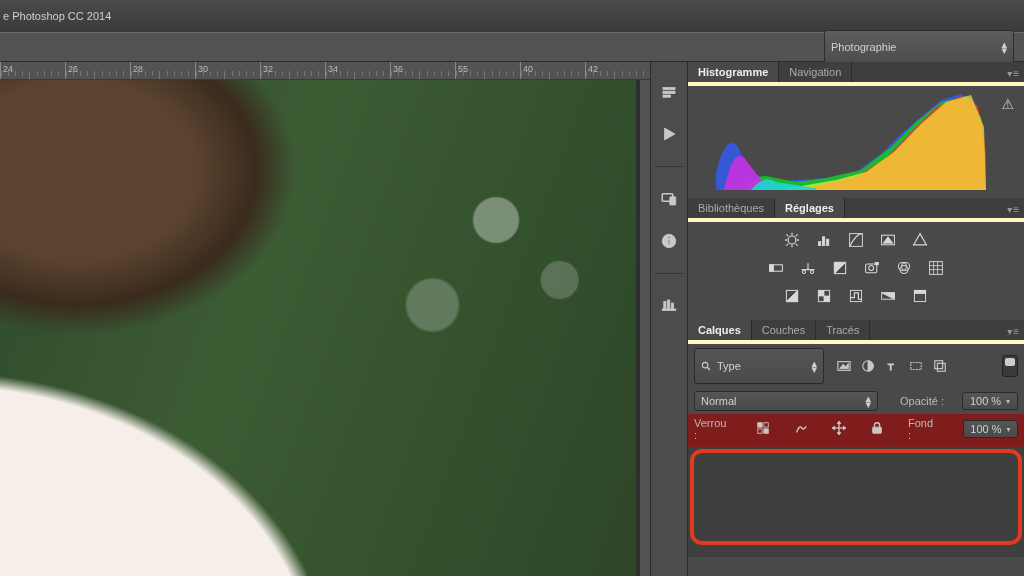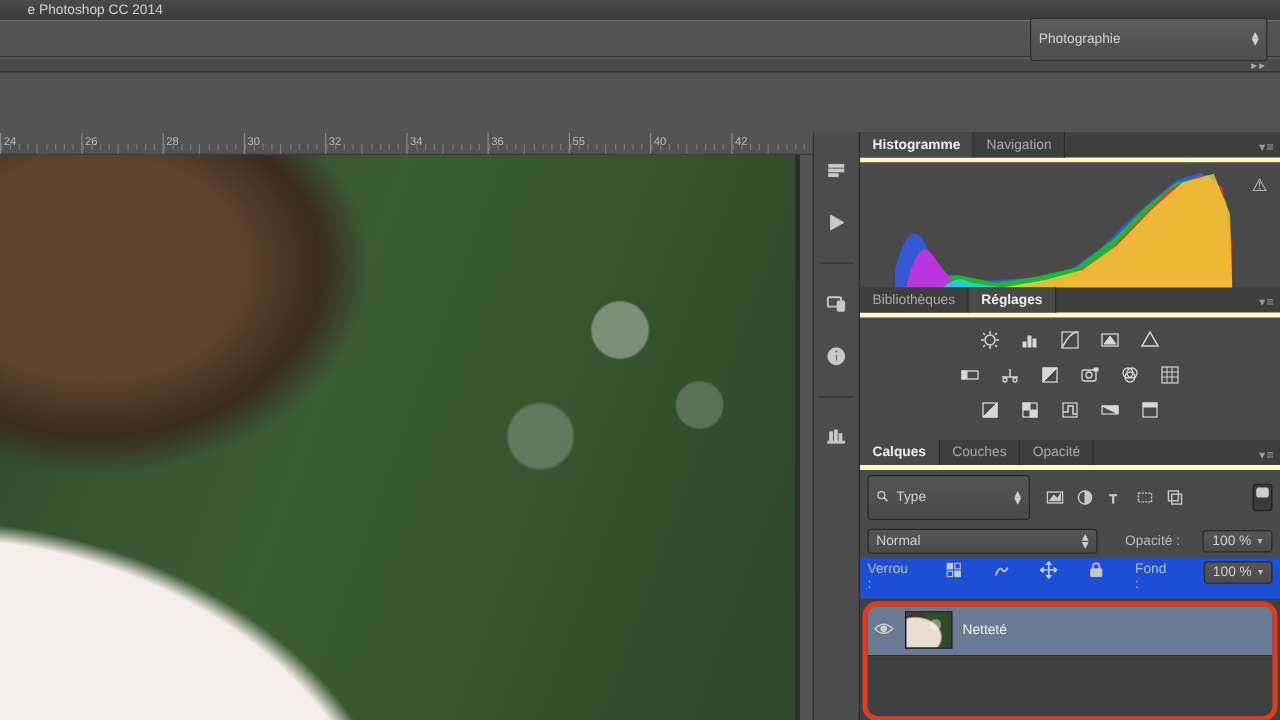--- a/index.html
+++ b/index.html
@@ -1,24 +1,24 @@
 <!DOCTYPE html>
 <html><head>
 <meta charset="utf-8">
 <style>
   * { margin: 0; padding: 0; box-sizing: border-box; font-family: "Lucida Grande", "Segoe UI", Arial, sans-serif; font-size: 11px; color: #d0d0d0; user-select: none; }
   body { background: #535353; width: 1024px; height: 576px; overflow: hidden; position: relative; }
 
-  .titlebar { height: 16px; background: linear-gradient(#4a4a4a,#3b3b3b); padding-left: 22px; display: flex; align-items: center; color: #e8e8e8; font-size: 12px; }
+  .titlebar { height: 32px; background: linear-gradient(#4a4a4a,#3b3b3b); padding-left: 3px; display: flex; align-items: center; color: #e8e8e8; font-size: 12px; }
   .topstrip { height: 30px; background: #535353; border-top: 1px solid #6b6b6b; border-bottom: 1px solid #2c2c2c; display:flex; justify-content:flex-end; align-items:center; padding-right:10px; gap:6px;}
   .ws-select { width: 190px; height: 35px; background: linear-gradient(#5d5d5d,#4c4c4c); border:1px solid #2d2d2d; border-radius: 3px; display:flex; align-items:center; padding:16px 6px; justify-content:space-between;}
   .ws-select .arrows { font-size:8px; line-height:6px; display:flex; flex-direction:column; color:#bbb;}
   .collapse-strip { height:12px; background:#494949; border-top:1px solid #636363; border-bottom:1px solid #2a2a2a; text-align:right; padding-right:10px; font-size:9px; color:#aaa; letter-spacing:2px;}
 
-  .workarea { position: absolute; top: 62px; left: 0; right: 0; bottom: 0; display: flex; margin-top: 44px; }
+  .workarea { position: absolute; top: 62px; left: 0; right: 0; bottom: 0; display: flex; }
   .canvas-zone { width: 650px; background: #535353; position: relative; overflow:hidden;}
   .ruler { position:absolute; top:0; left:0; right:0; height:18px; background:#535353; border-bottom:1px solid #3b3b3b; display:flex;}
   .ruler-seg { flex:1; position:relative; border-left:1px solid #888;}
   .ruler-seg .tick { position:absolute; top:2px; left:2px; font-size:9px; color:#bbb;}
   .ruler-seg .minors { position:absolute; bottom:0; left:0; right:0; height:8px; display:flex;}
   .ruler-seg .minors span { flex:1; border-left:1px solid #777; height:5px;}
   .ruler-seg .minors span:nth-child(5){height:8px;}
 
   .photo { position:absolute; top:18px; left:0; width:640px; height:500px; background:
     radial-gradient(circle at 78% 28%, rgba(255,255,255,.35) 0 22px, transparent 24px),
@@ -60,21 +60,21 @@
   .toggle-pill { width:16px; height:22px; background:#3a3a3a; border:1px solid #222; border-radius:3px; margin-left:auto; position:relative;}
   .toggle-pill::after{content:""; position:absolute; top:2px; left:2px; right:2px; height:8px; background:#ccc; border-radius:2px;}
 
   .blend-row { background:#494949; padding:3px 6px; display:flex; align-items:center; gap:18px;}
   .blend-select { flex:0 0 184px; height:20px; background:linear-gradient(#555,#4a4a4a); border:1px solid #2a2a2a; border-radius:3px; display:flex; align-items:center; justify-content:space-between; padding:0 6px;}
   .blend-select .arrows { font-size:8px; line-height:6px; display:flex; flex-direction:column; color:#bbb;}
   .opac-label { color:#bbb; margin-left:auto;}
   .opac-box { width:56px; height:18px; background:linear-gradient(#555,#4a4a4a); border:1px solid #2a2a2a; border-radius:3px; display:flex; align-items:center; justify-content:center; gap:2px;}
   .opac-box::after{content:"▾"; font-size:8px; color:#bbb; margin-left:3px;}
 
-  .lock-row { background:#1d4ed8; padding:3px 6px 6px 6px; display:flex; gap:24px;}
+  .lock-row { background:#7f1d1d; padding:3px 6px 6px 6px; display:flex; align-items:center; gap:24px;}
   .lock-row svg{ width:14px; height:14px; fill:#c8c8c8; stroke:#c8c8c8;}
   .lock-label { color:#bbb;}
   .fill-label { color:#bbb; margin-left:auto;}
 
   .layers-list { background:#3f3f3f; padding:6px; position:relative; height:110px;}
   .highlight-box { position:absolute; left:2px; right:2px; top:2px; height:96px; border:4px solid #e13b1f; border-radius:12px; pointer-events:none;}
   .layer-row { height:40px; display:flex; align-items:center; gap:8px; padding:0 4px; border-bottom:1px solid #2e2e2e;}
   .layer-row.selected { background:#6a7a94;}
   .eye { width:18px; text-align:center;}
   .eye svg { width:16px; height:12px; fill:none; stroke:#ccc; stroke-width:1.5;}
@@ -431,21 +431,21 @@
               <rect x="3" y="3" width="14" height="14" fill="none" stroke-width="1.2"></rect>
               <rect x="3" y="3" width="14" height="4"></rect>
             </svg>
           </span>
       </div>
     </div>
 
     <div class="panel-tabs">
       <div class="tab active">Calques</div>
       <div class="tab">Couches</div>
-      <div class="tab">Opacité</div>
+      <div class="tab">Tracés</div>
       <div class="menu-icon">▾≡</div>
     </div>
 
     <div class="layers-controls">
       <div class="type-filter">
         <svg viewBox="0 0 16 16">
             <circle cx="6" cy="6" r="4" fill="none" stroke="#ccc" stroke-width="1.5"></circle>
             <line x1="9" y1="9" x2="13" y2="13" stroke="#ccc" stroke-width="1.8"></line>
           </svg>
         <span>Type</span>
@@ -524,25 +524,17 @@
             <rect x="3" y="7" width="10" height="7" rx="1"></rect>
             <path d="M5,7 L5,5 A3,3 0 0,1 11,5 L11,7" fill="none" stroke-width="1.5"></path>
           </svg></span>
       <span class="fill-label">Fond :</span>
       <div class="opac-box">
           <span>100 %</span>
         </div>
     </div>
 
     <div class="layers-list">
-      <div class="layer-row selected">
-        <span class="eye"><svg viewBox="0 0 20 14">
-              <path d="M1,7 Q10,-2 19,7 Q10,16 1,7 Z"></path>
-              <circle cx="10" cy="7" r="2.5" fill="#ccc"></circle>
-            </svg></span>
-        <div class="thumb"></div>
-        <span class="layer-name">Netteté</span>
-      </div>
       <div class="highlight-box"></div>
     </div>
 
   </div>
 </div>
 
 </body></html>

